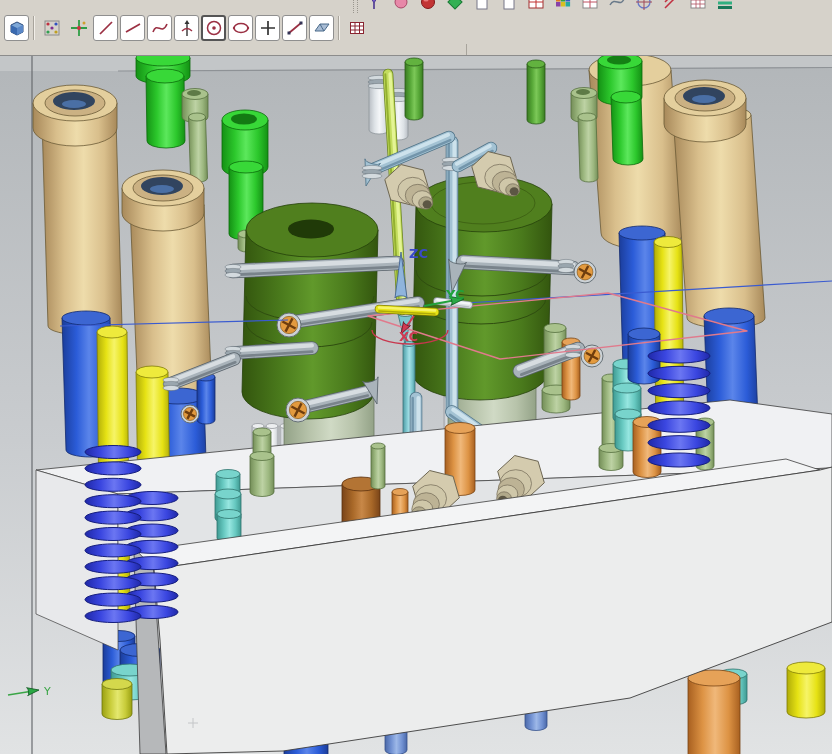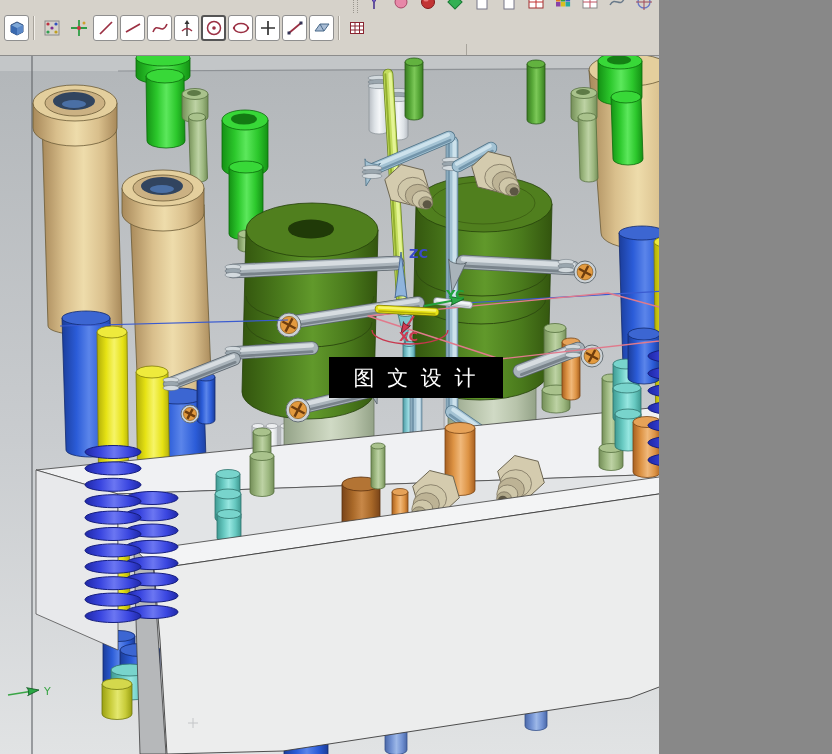--- a/index.html
+++ b/index.html
@@ -1,17 +1,17 @@
 <!DOCTYPE html>
 <html><head>
 <meta charset="utf-8">
 <style>
   * { box-sizing: border-box; margin: 0; padding: 0; }
   body { font-family: "Liberation Sans", sans-serif; background: #888; }
-  .app { position: relative; width: 659px; height: 754px; background: #22c55e; overflow: hidden; }
+  .app { position: relative; width: 832px; height: 754px; background: #22c55e; overflow: hidden; }
   .tb-row1 { position: relative; height: 13px; background: #d6d2ca; overflow: hidden; }
   .tb-row1 .handle { position: absolute; left: 353px; top: 0; width: 5px; height: 13px;
     border-left: 1px dotted #9a968e; border-right: 1px dotted #9a968e; }
   .tb1-icon { position: absolute; top: 0; width: 24px; height: 13px; overflow: hidden; }
   .tb1-icon svg { position: absolute; top: -8px; left: 2px; }
   .tb-row2 { position: relative; height: 30px; background: #d6d2ca; display: flex; align-items: center; padding-left: 3px; }
   .tb-btn { width: 25px; height: 26px; margin: 0 1px; background: #fff; border: 1px solid #8f8f8f;
     border-radius: 3px; display: flex; align-items: center; justify-content: center; }
   .tb-btn.flat { background: transparent; border: 1px solid transparent; }
   .tb-btn.active { border: 2px solid #555; }
@@ -1051,15 +1051,14 @@
         <g>
           <line x1="8" y1="695" x2="33" y2="691" stroke="#3aa546" stroke-width="1.4"></line>
         </g>
         <g>
           <path d="M 0 0 L -4 -12 A 4 1.44 0 0 0 4 -12 Z" fill="#2aa845" stroke="#0e5a20" stroke-width="0.8" transform="translate(39 690) rotate(262)"></path>
         </g>
         <g>
           <text x="44" y="695" fill="#3aa546" font-size="11" font-family="&quot;DejaVu Sans&quot;, sans-serif" font-weight="normal">Y</text>
         </g>
       </svg>
-    <div class="watermark">图 文 设 计</div>
   </div>
 </div>
 
 </body></html>

